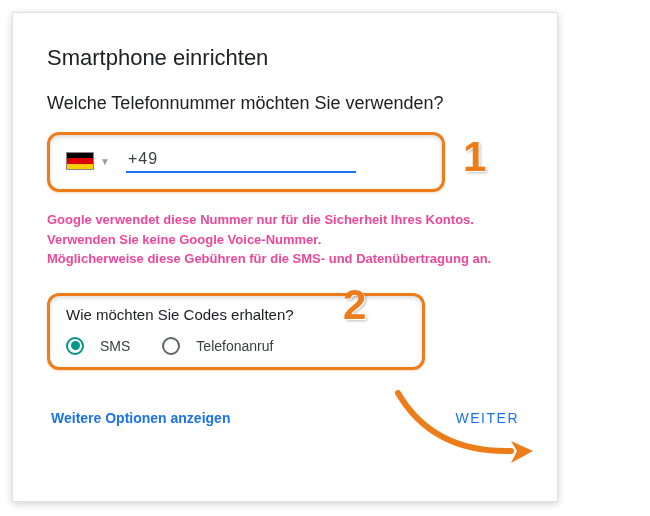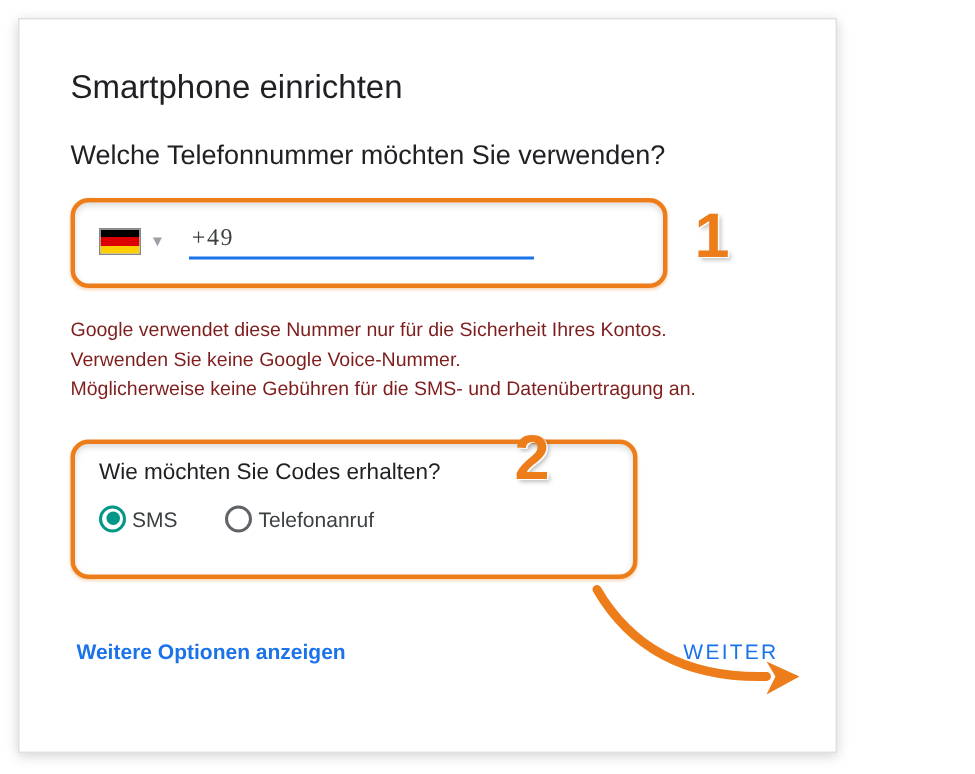--- a/index.html
+++ b/index.html
@@ -33,21 +33,21 @@
   }
   .highlight-box {
     position: relative;
     border: 3px solid #ed7d1a;
     border-radius: 12px;
     box-shadow: 0 2px 4px rgba(0,0,0,0.15) inset, 0 1px 2px rgba(237,125,26,0.3);
     padding: 14px 16px 16px 16px;
     margin-bottom: 10px;
   }
   .hb1 { width: 360px; }
-  .hb2 { width: 340px; margin-top: 4px; padding-top:10px; padding-bottom:28px;}
+  .hb2 { width: 340px; margin-top: 4px; padding-top:10px; padding-bottom:12px;}
   .phone-row {
     display: flex;
     align-items: center;
     gap: 16px;
   }
   .flag-select {
     display: flex;
     align-items: center;
     cursor: pointer;
   }
@@ -75,42 +75,42 @@
     padding-bottom: 2px;
     max-width: 230px;
   }
   .phone-input {
     border: none;
     outline: none;
     font-size: 16px;
     width: 100%;
     color: #3c4043;
     letter-spacing: 1px;
-    font-family: Liberation Serif, serif;
   }
   .info-text {
     font-size: 13px;
-    color: #7f1d1d;
+    color: #ec4899;
     line-height: 1.5;
     margin: 18px 0 24px 0;
     max-width: 520px;
+    font-weight: bold;
   }
   .codes-q {
     font-size: 15px;
     margin-bottom: 14px;
   }
   .radio-row {
     display: flex;
     gap: 32px;
     align-items: center;
   }
   .radio-item {
     display: flex;
     align-items: center;
-    gap: 4px;
+    gap: 16px;
     cursor: pointer;
     font-size: 14px;
     color: #3c4043;
   }
   .radio-outer {
     width: 18px;
     height: 18px;
     border-radius: 50%;
     box-sizing: border-box;
     display: flex;
@@ -187,21 +187,21 @@
       </div>
       <div class="phone-input-wrap">
         <input class="phone-input" type="text" value="+49 " style="">
       </div>
     </div>
   </div>
 
   <div class="info-text">
     <div>Google verwendet diese Nummer nur für die Sicherheit Ihres Kontos.</div>
     <div>Verwenden Sie keine Google Voice-Nummer.</div>
-    <div>Möglicherweise keine Gebühren für die SMS- und Datenübertragung an.</div>
+    <div>Möglicherweise diese Gebühren für die SMS- und Datenübertragung an.</div>
   </div>
 
   <div class="highlight-box hb2">
     <div class="codes-q">Wie möchten Sie Codes erhalten?</div>
     <div class="radio-row">
       <div class="radio-item">
         <span class="radio-outer radio-checked">
           <span class="radio-inner"></span>
         </span>
         <span>SMS</span>

